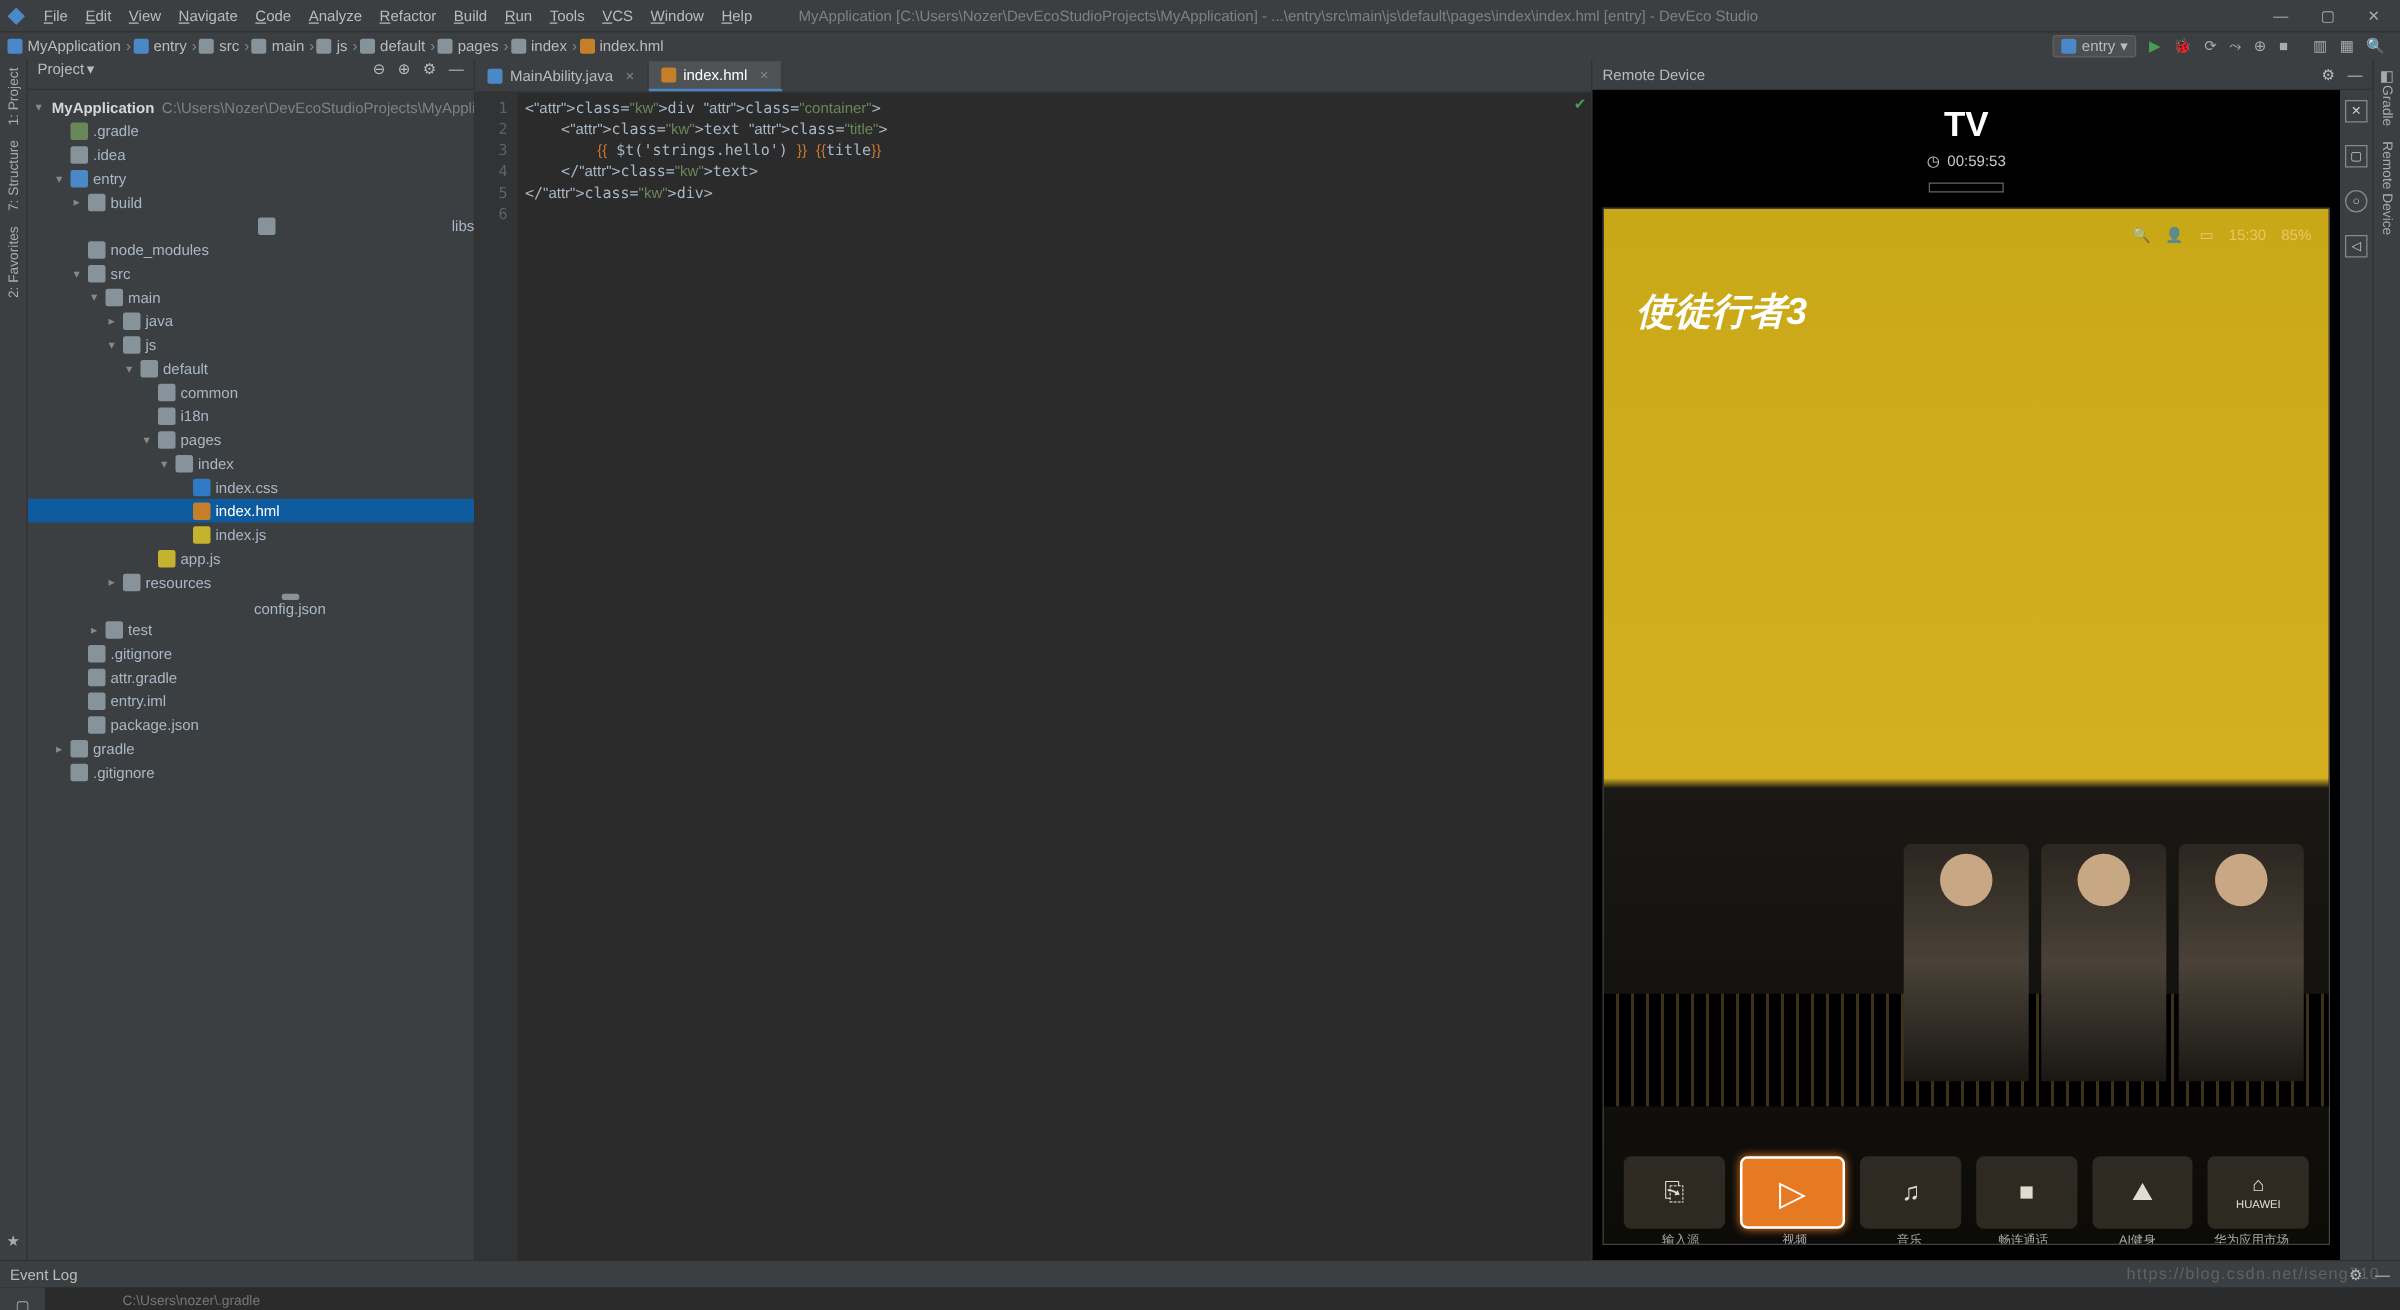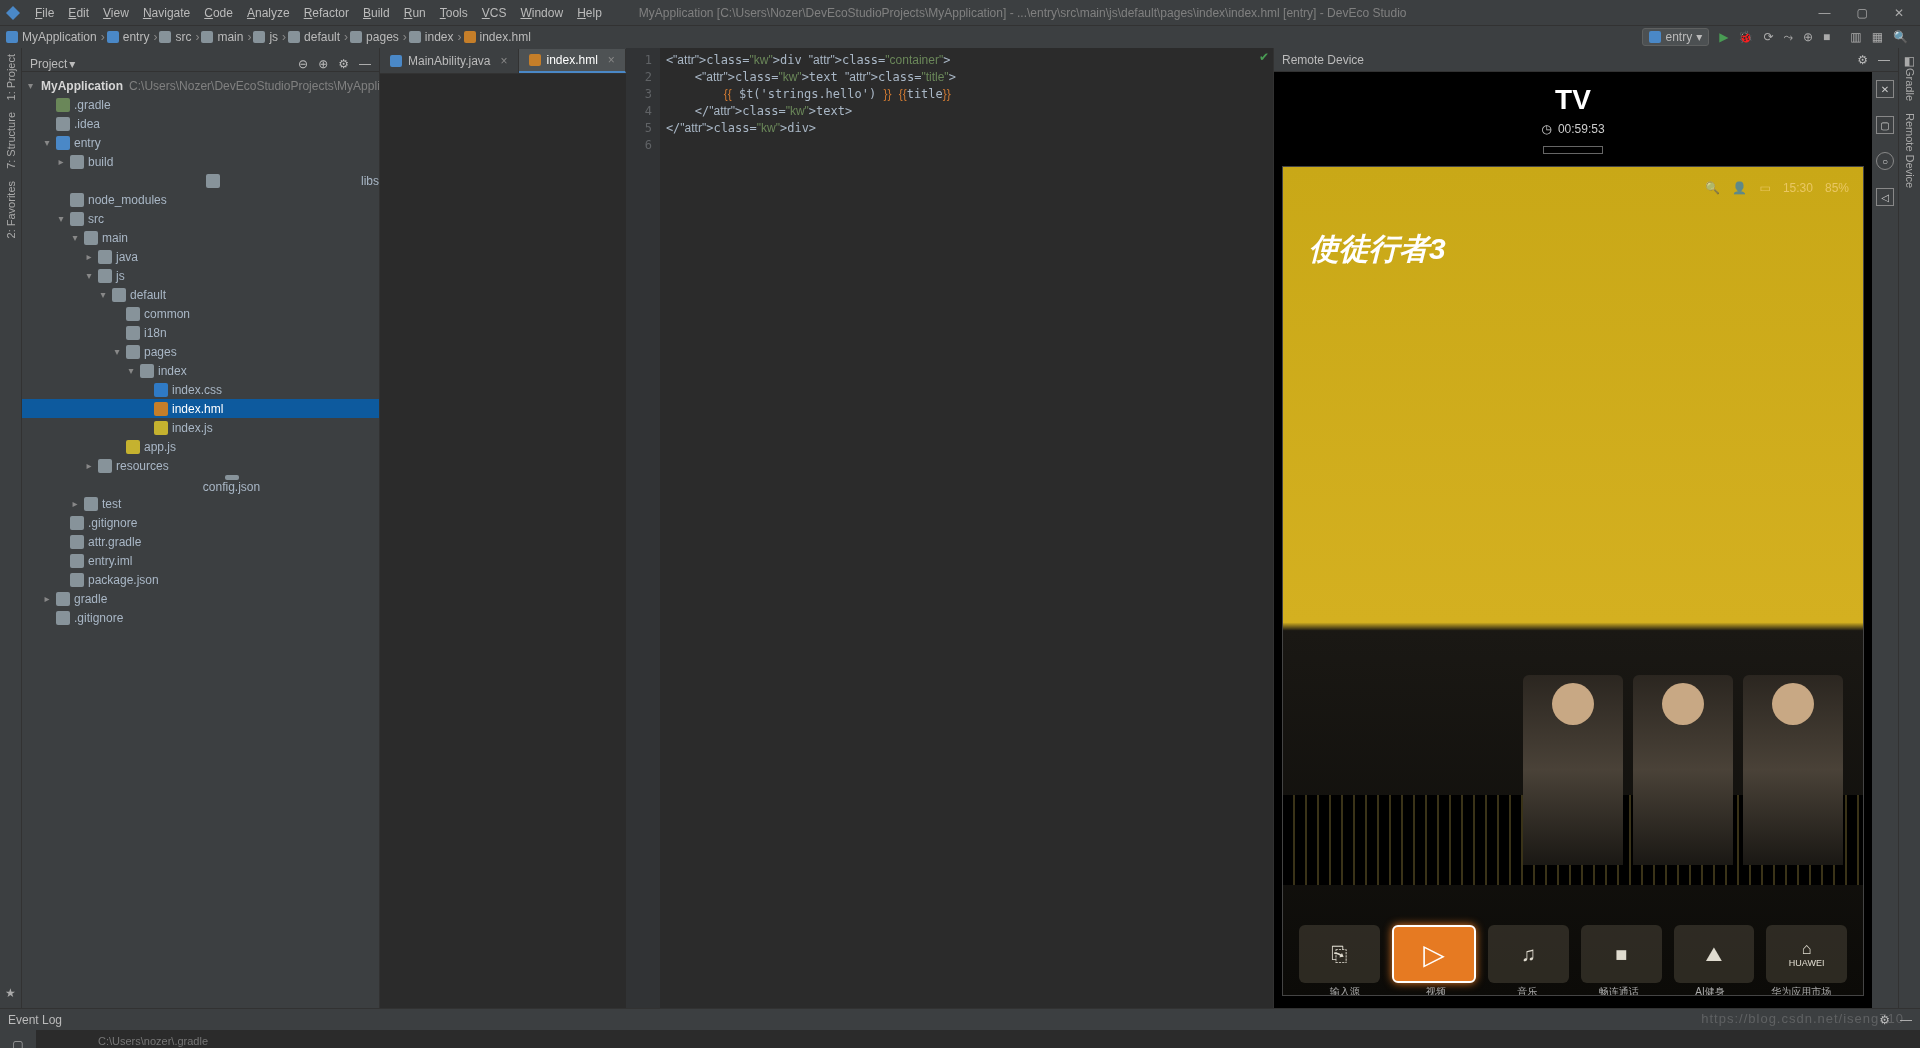--- a/index.html
+++ b/index.html
@@ -21,38 +21,38 @@
 .runconfig { display:flex; align-items:center; background:#4c5052; border:1px solid #5e6060; border-radius:3px; padding:1px 6px; gap:4px; }
 .toolbar-icon { color:#aaa; cursor:default; }
 .green { color:#499c54; }
 .content { display:flex; height:calc(100% - 26px - 22px - 22px - 18px); }
 .side-strip { width:22px; background:#3c3f41; border-right:1px solid #323232; display:flex; flex-direction:column; align-items:center; padding-top:6px; color:#aaa; }
 .side-strip.right { border-left:1px solid #323232; border-right:none; }
 .side-strip-label { writing-mode:vertical-rl; transform:rotate(180deg); font-size:11px; margin-bottom:12px; cursor:default; color:#aaa; }
 .side-strip-label.r { transform:none; }
 .side-strip .star { margin-top:auto; margin-bottom:8px; color:#aaa; }
 .project-panel { width:358px; background:#3c3f41; display:flex; flex-direction:column; border-right:1px solid #323232; }
-.panel-header { height:24px; display:flex; align-items:flex-end; padding:0 8px; gap:2px; border-bottom:1px solid #323232; color:#bbb; }
+.panel-header { height:24px; display:flex; align-items:flex-start; padding:0 8px; gap:2px; border-bottom:1px solid #323232; color:#bbb; }
 .panel-header .right-icons { margin-left:auto; display:flex; gap:10px; }
 .tree { flex:1; overflow:auto; padding:4px 0; position:relative; }
 .tree-row { display:flex; align-items:center; height:19px; padding-left:6px; cursor:default; white-space:nowrap; }
 .tree-row .arrow { width:10px; text-align:center; color:#888; font-size:10px; }
 .tree-row .arrow.down::before { content:"▾"; }
 .tree-row .arrow.right::before { content:"▸"; }
 .tree-row .arrow.none::before { content:" "; }
 .tree-row .fico { width:14px; height:14px; margin:0 4px; border-radius:2px; }
 .fico.folder { background:#87939a; }
 .fico.folder-g { background:#6a8759; }
 .fico.module { background:#4a88c7; }
 .fico.jsf { background:#c5b22f; }
 .fico.hml { background:#c57e29; }
 .fico.css { background:#2f7ac5; }
 .fico.txt { background:#87939a; }
 .tree-row.selected { background:#0d5a9e; color:#fff; }
-.editor-area { flex:1; display:flex; background:#2b2b2b;justify-content:flex-end; }
+.editor-area { flex:1; display:flex; flex-direction:column; background:#2b2b2b;justify-content:flex-end; }
 .tabs { height:26px; background:#3c3f41; display:flex; align-items:flex-end; border-bottom:1px solid #323232; }
 .tab { height:24px; display:flex; align-items:center; padding:0 10px; gap:6px; color:#bbb; border-right:1px solid #323232; cursor:default; background:#3c3f41; }
 .tab.active { background:#4e5254; border-bottom:2px solid #4a88c7; color:#fff; }
 .tab .x { color:#888; margin-left:4px; }
 .code { display:flex; flex:1; position:relative; }
 .gutter { width:34px; background:#313335; text-align:right; padding:4px 8px 0 0; color:#606366; font-family:Consolas,monospace; font-size:12px; line-height:17px; }
 .code-text { flex:1; padding:4px 0 0 6px; font-family:Consolas,monospace; font-size:12px; line-height:17px; white-space:pre; position:relative; }
 .str { color:#6a8759; }
 .tmpl { color:#cc7832; }
 .green-check { position:absolute; right:4px; top:2px; color:#499c54; }

